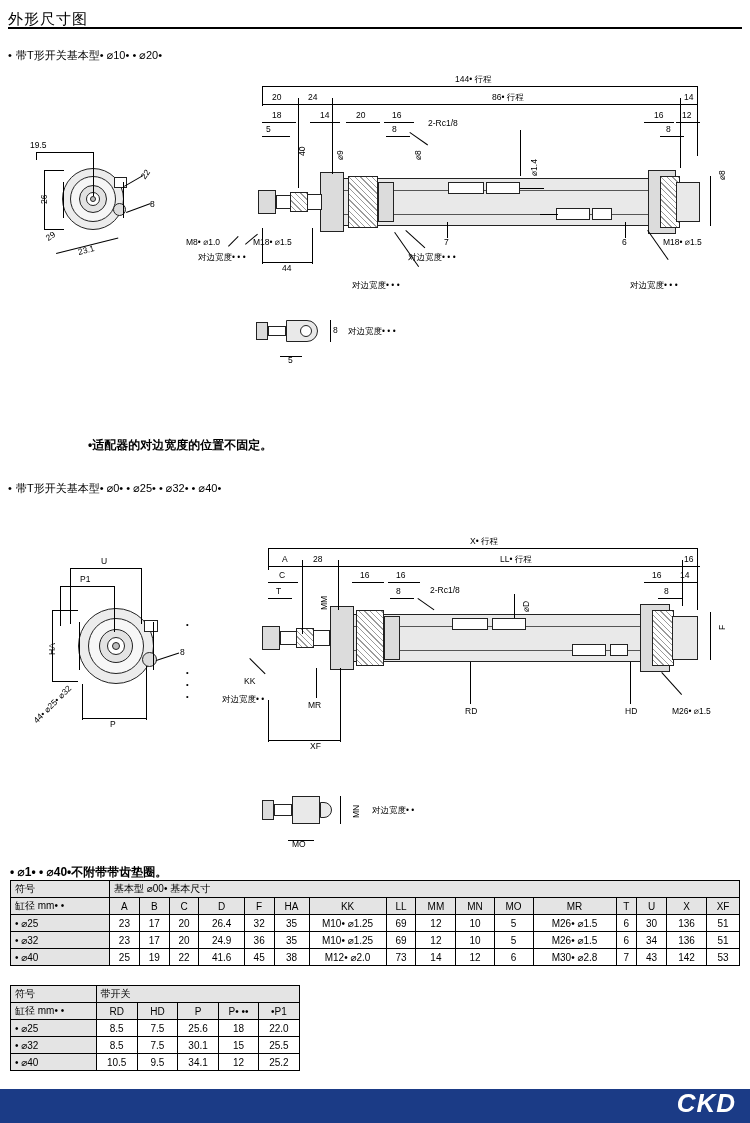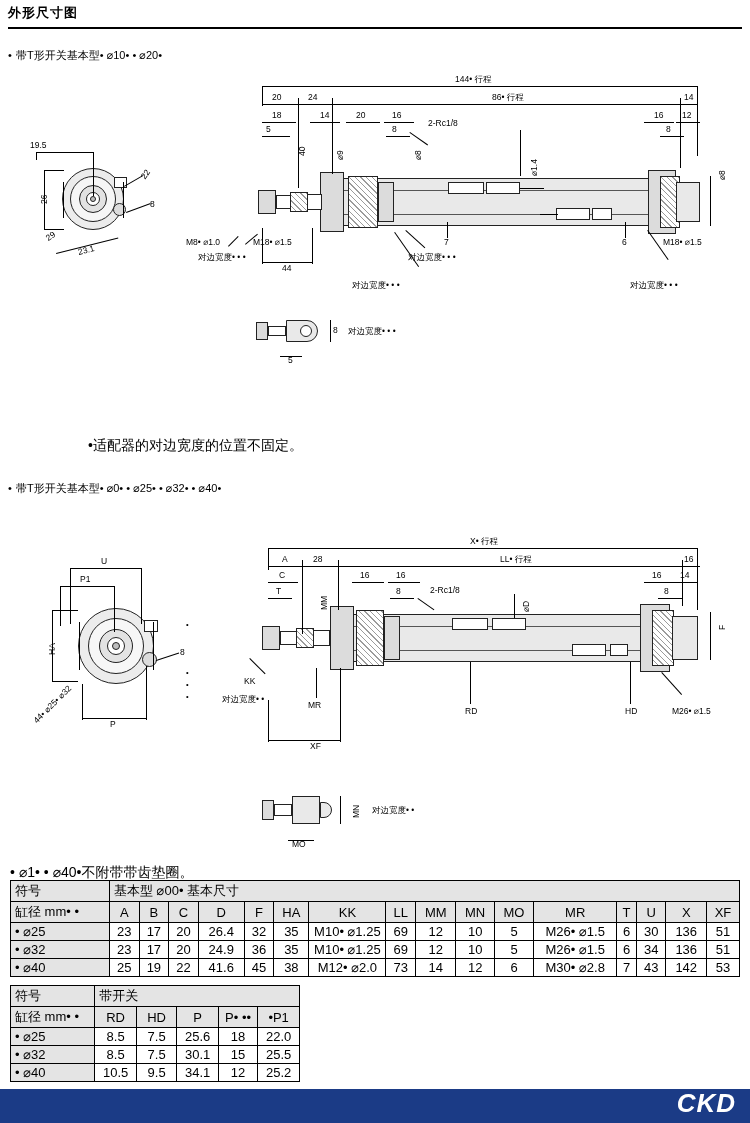--- a/index.html
+++ b/index.html
@@ -5,21 +5,21 @@
   html,body{margin:0;padding:0;}
   body{
     width:750px;height:1123px;background:#ffffff;
     font-family:"Liberation Sans","DejaVu Sans",sans-serif;
     color:#000;position:relative;overflow:hidden;
   }
   .page{position:relative;width:750px;height:1123px;}
 
   
   .page-title{
-    position:absolute;left:8px;top:4px;font-size:13px;font-weight:bold;letter-spacing:1px;
+    position:absolute;left:8px;top:10px;font-size:15px;font-weight:normal;letter-spacing:1px;
   }
   .title-rule{
     position:absolute;left:8px;top:27px;width:734px;height:2px;background:#000;
   }
 
   
   .sec-head{position:absolute;font-size:11px;}
   .sec-head .bullet{display:inline-block;width:8px;}
 
   
@@ -35,28 +35,28 @@
     background:repeating-linear-gradient(45deg,#ffffff 0 3px,#9b9b9b 3px 4px);
   }
   .circ{position:absolute;border:1px solid #222;border-radius:50%;box-sizing:border-box;}
   .dimtxt{position:absolute;font-size:8.5px;line-height:9px;white-space:nowrap;}
   .dimtxt.sm{font-size:7.5px;}
   .lbl{position:absolute;font-size:8.5px;white-space:nowrap;}
   .rot90{transform:rotate(-90deg);transform-origin:left top;}
 
   
   table.spec{
-    position:absolute;border-collapse:collapse;font-size:13px;border-radius:20px;
+    position:absolute;border-collapse:collapse;font-size:10px;border-radius:20px;
   }
   table.spec td,table.spec th{
     border:1px solid #000;padding:1px 2px;text-align:center;font-weight:normal;height:14px;
   }
   table.spec .hdr{background:#e4e4e4;font-weight:normal;}
   table.spec .lead{background:#e4e4e4;text-align:left;padding-left:4px;}
-  .note{position:absolute;font-size:14px;}
+  .note{position:absolute;font-size:12px;font-weight:bold;}
 
   
   .footer-bar{position:absolute;left:0;bottom:0;width:750px;height:34px;background:#1b3b86;}
   .footer-logo{position:absolute;right:14px;bottom:4px;color:#fff;font-size:26px;font-weight:bold;font-style:italic;letter-spacing:1px;}
 </style>
 </head>
 <body>
 
 <div class="page">
 

